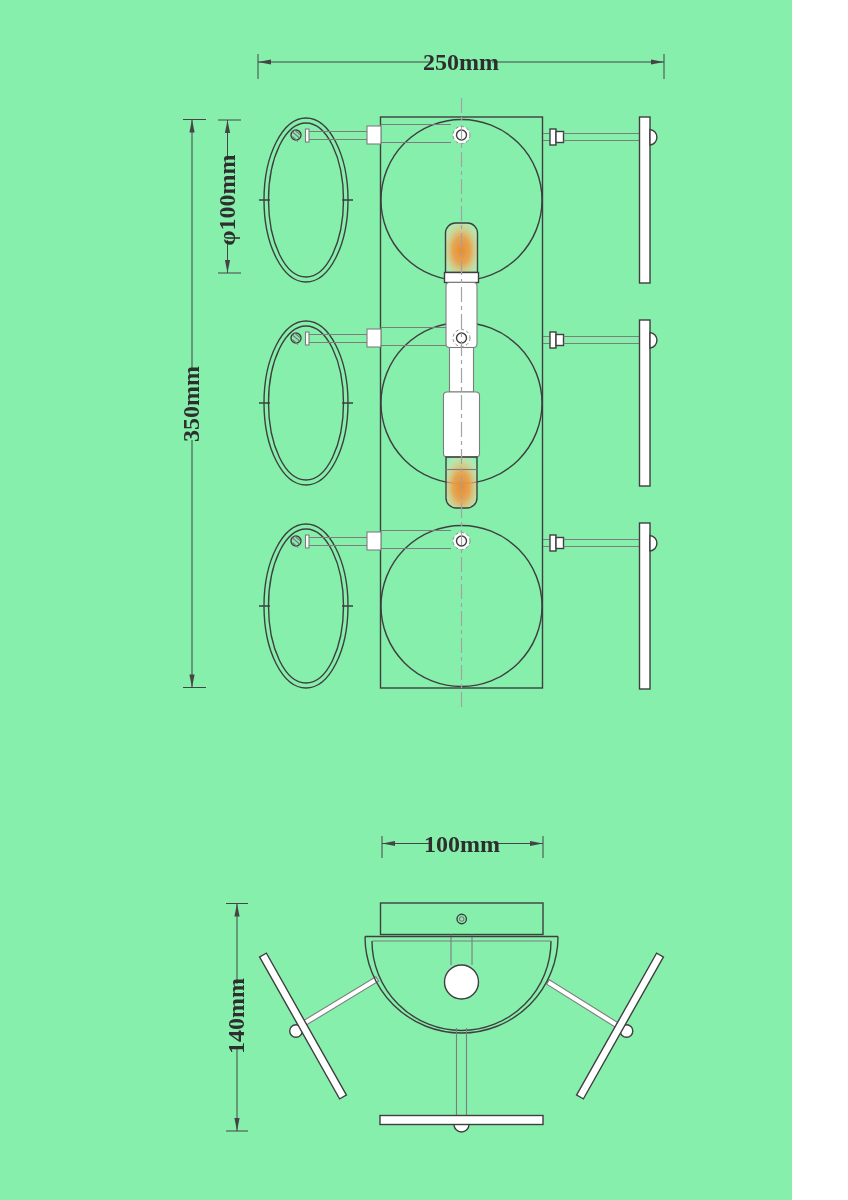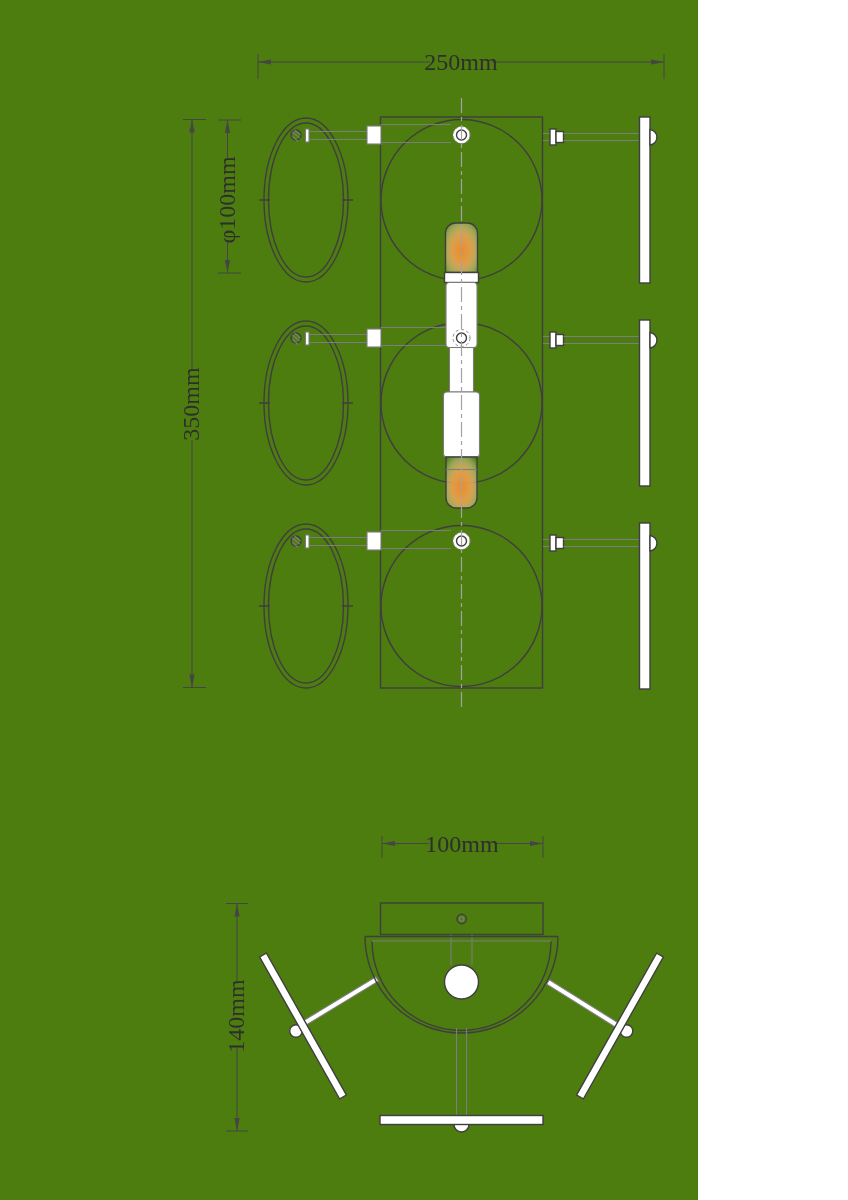--- a/index.html
+++ b/index.html
@@ -1,16 +1,16 @@
 <!DOCTYPE html>
 <html><head>
 <meta charset="utf-8">
 <style>
   html,body{margin:0;padding:0;background:#ffffff;}
-  .stage{position:relative;width:698px;height:1200px;background:#4d7c0f;overflow:hidden;}
+  .stage{position:relative;width:792px;height:1200px;background:#86efac;overflow:hidden;font-weight:bold;}
   svg{display:block;}
   
   .ln   {fill:none;stroke:#3f3f3f;stroke-width:1.4;}
   .ln2  {fill:none;stroke:#7d7d7d;stroke-width:1.1;}
   .fw   {fill:#ffffff;stroke:#3f3f3f;stroke-width:1.4;}
   .fw2  {fill:#ffffff;stroke:#7d7d7d;stroke-width:1.1;}
   .dash {fill:#ffffff;stroke:#8a8a8a;stroke-width:1;stroke-dasharray:3 2.6;}
   .cl   {fill:none;stroke:#a3a3a3;stroke-width:1.2;stroke-dasharray:15 4 4 4;}
   .dim  {fill:none;stroke:#454545;stroke-width:1;}
   .arr  {fill:#454545;stroke:none;}

